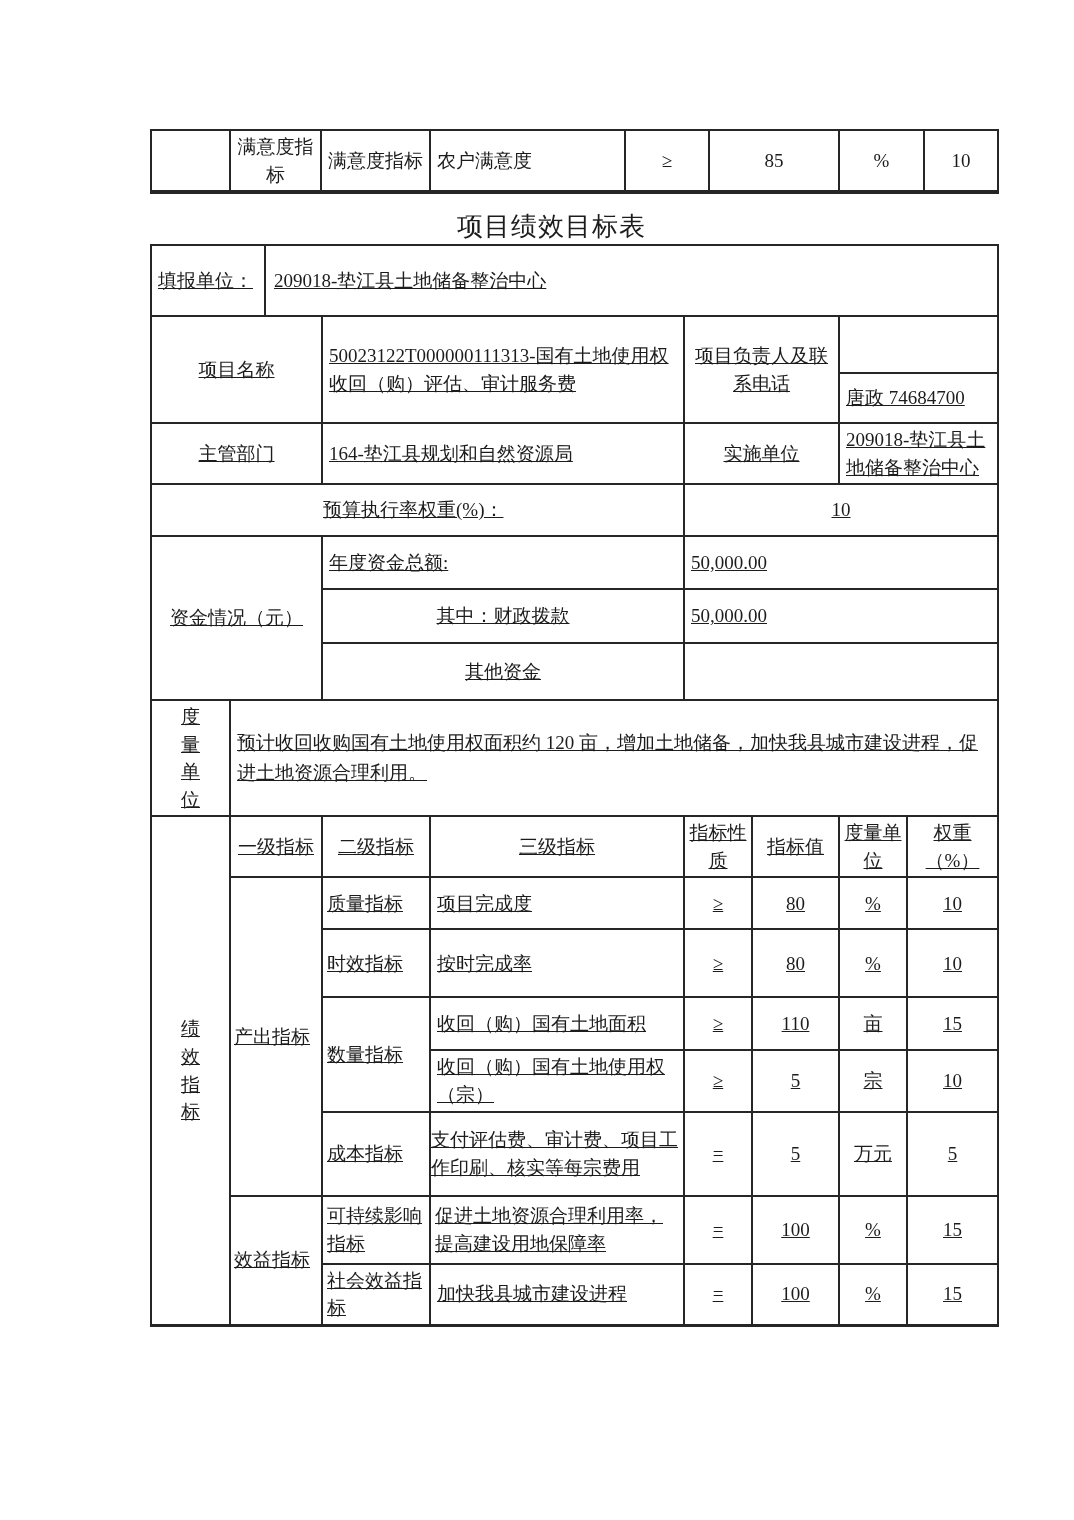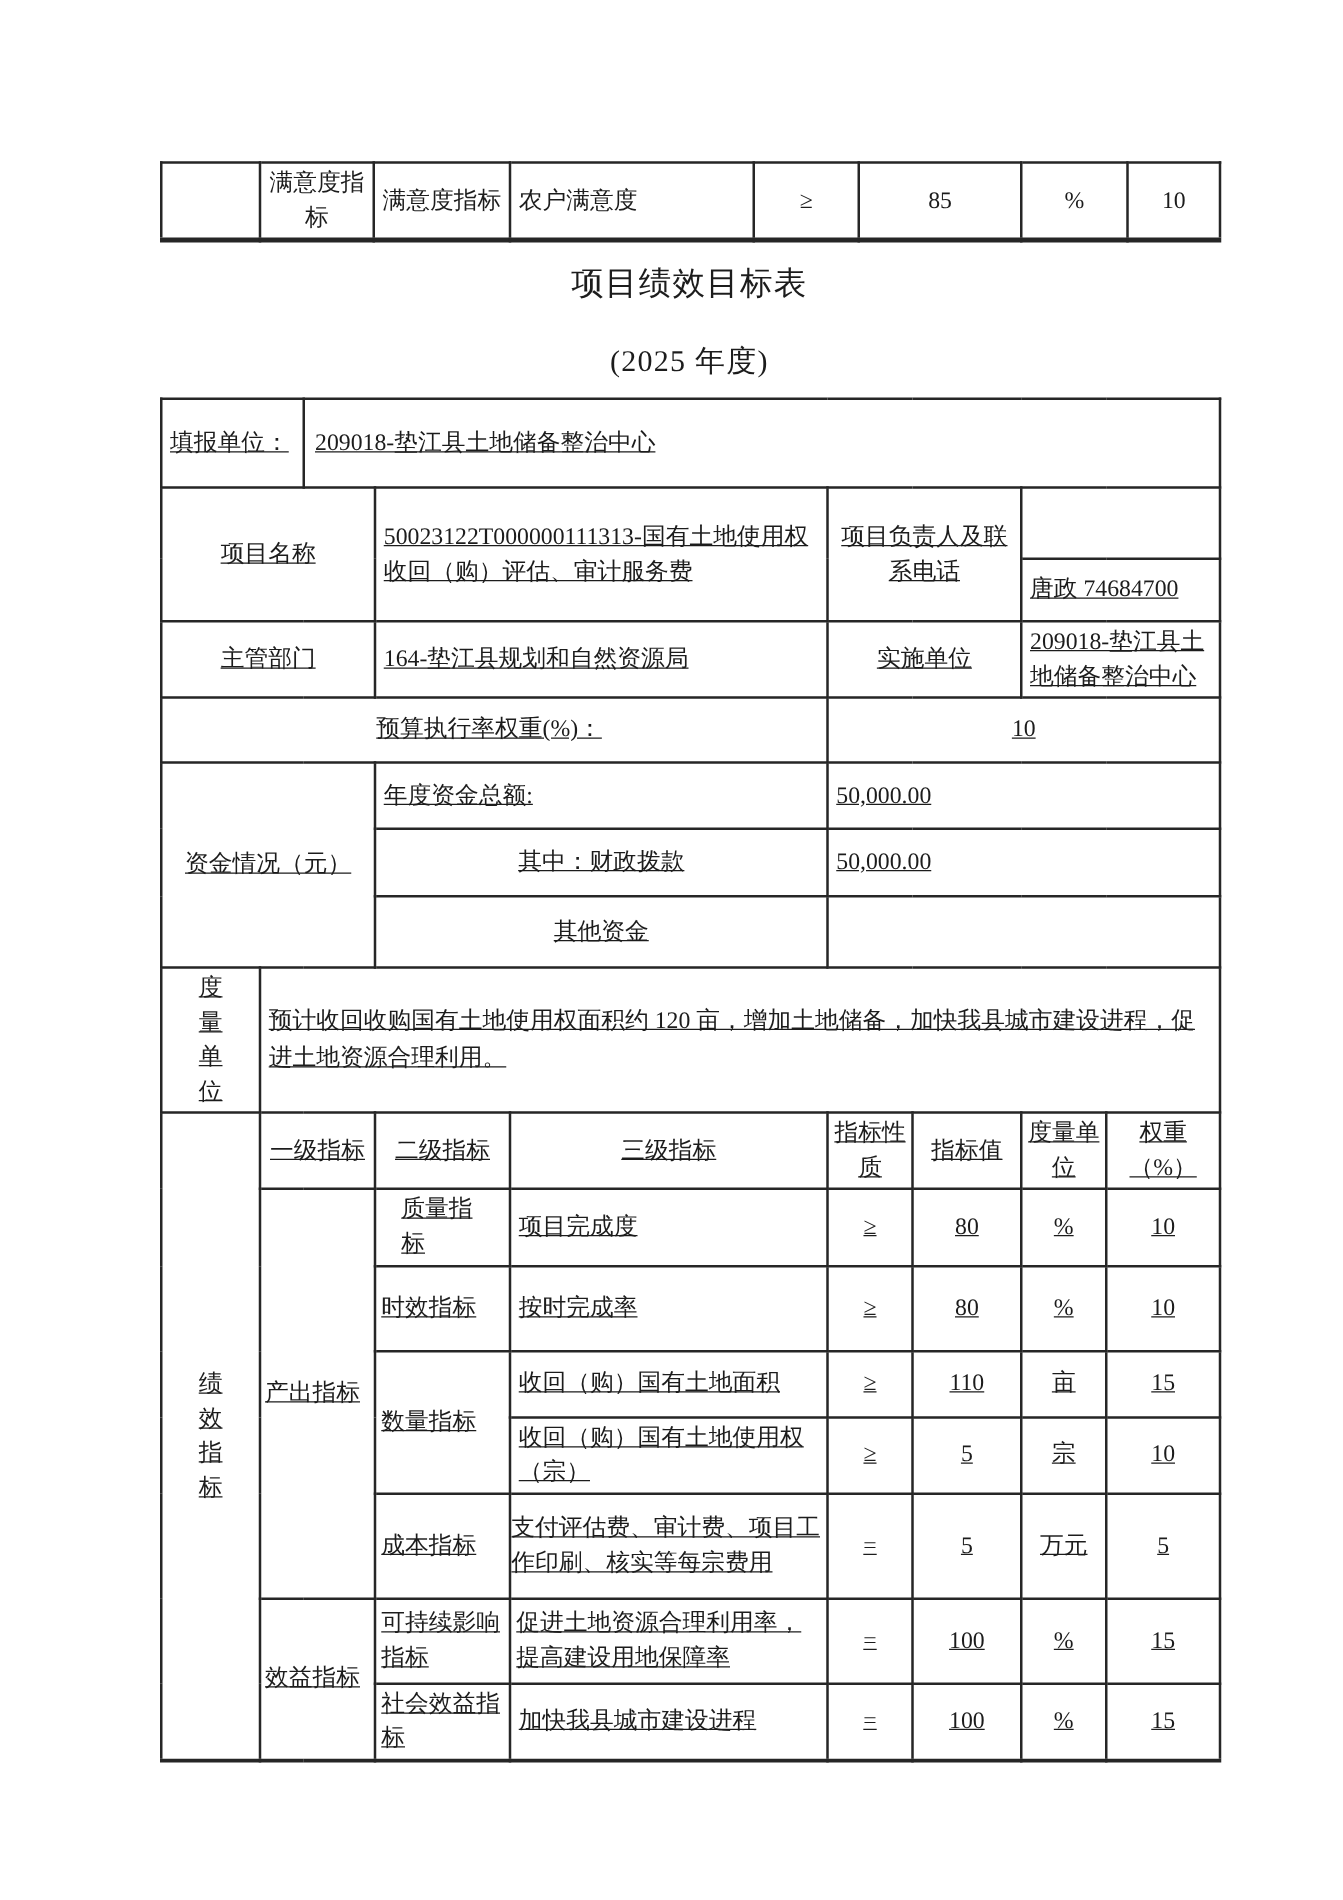--- a/index.html
+++ b/index.html
@@ -3,21 +3,21 @@
 <meta charset="utf-8">
 <style>
   html,body{margin:0;padding:0;}
   body{
     width:1074px;height:1520px;background:#ffffff;position:relative;
     font-family:"Liberation Serif","DejaVu Serif",serif;
     color:#1c1c1c;
   }
   .sheet{position:absolute;left:128px;top:129px;width:847px;}
   table{border-collapse:collapse;table-layout:fixed;width:847px;
-        border:2px solid #a21caf;}
+        border:2px solid #a21caf;margin-left:22px;}
   td{border:2px solid #262626;font-size:19px;line-height:1.45;
      padding:2px 6px;vertical-align:middle;overflow:hidden;
      word-break:break-word;}
   .ctr{text-align:center;}
   .lft{text-align:left;}
   .rgt{text-align:left;padding-right:9px;}
   .frag{border-bottom:4px solid #262626;}
   .main{border-bottom:3px solid #262626;margin-top:0;text-decoration:underline;}
   .title{font-size:26px;text-align:center;margin-top:15px;letter-spacing:1px;}
   .subtitle{font-size:24px;text-align:center;margin-top:29px;margin-bottom:13px;letter-spacing:1px;}
@@ -50,21 +50,20 @@
       <td class="lft">农户满意度</td>
       <td class="ctr">≥</td>
       <td class="ctr">85</td>
       <td class="ctr">%</td>
       <td class="ctr">10</td>
     </tr>
   </tbody>
     </table>
 
   <div class="title">项目绩效目标表</div>
-  <div class="subtitle">(2025 年度)</div>
 
   <table class="main">
     <colgroup>
       <col style="width:79px">
         <col style="width:35px">
         <col style="width:57px">
       <col style="width:108px">
         <col style="width:254px">
         <col style="width:68px">
       <col style="width:87px">
@@ -130,21 +129,21 @@
       <td class="ctr">二级指标</td>
       <td class="ctr">三级指标</td>
       <td class="ctr" style="padding:2px 3px">指标性质</td>
       <td class="ctr">指标值</td>
       <td class="ctr" style="padding:2px 3px">度量单位</td>
       <td class="ctr">权重（%）</td>
     </tr>
 
     <tr style="height:52px">
       <td colspan="2" rowspan="5" class="lft" style="padding:2px 3px">产出指标</td>
-      <td class="lft" style="padding:2px 20px">质量指标</td>
+      <td class="lft" style="padding:2px 4px">质量指标</td>
       <td class="lft">项目完成度</td>
       <td class="ctr">≥</td>
       <td class="ctr">80</td>
       <td class="ctr">%</td>
       <td class="ctr">10</td>
     </tr>
     <tr style="height:68px">
       <td class="lft" style="padding:2px 4px">时效指标</td>
       <td class="lft">按时完成率</td>
       <td class="ctr">≥</td>

